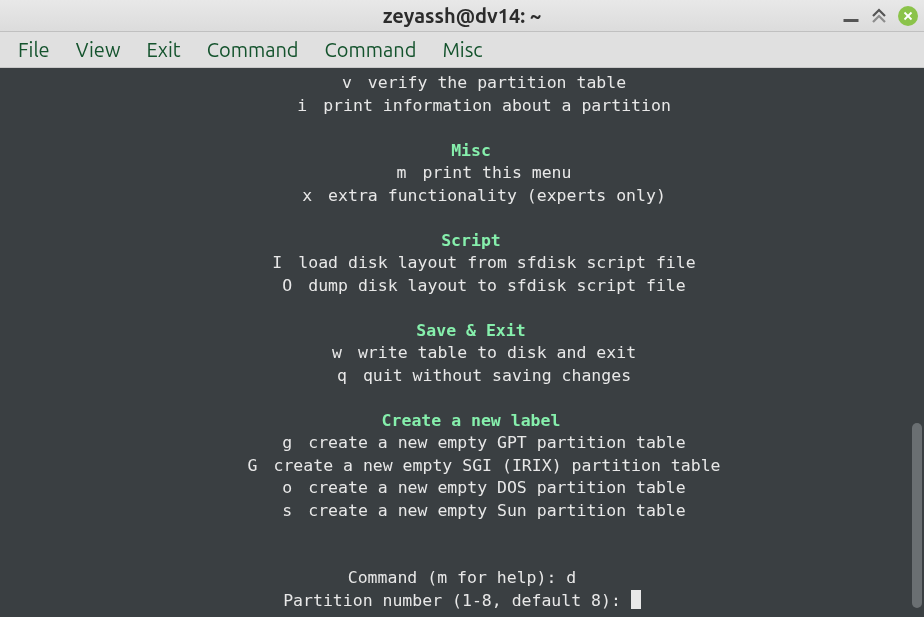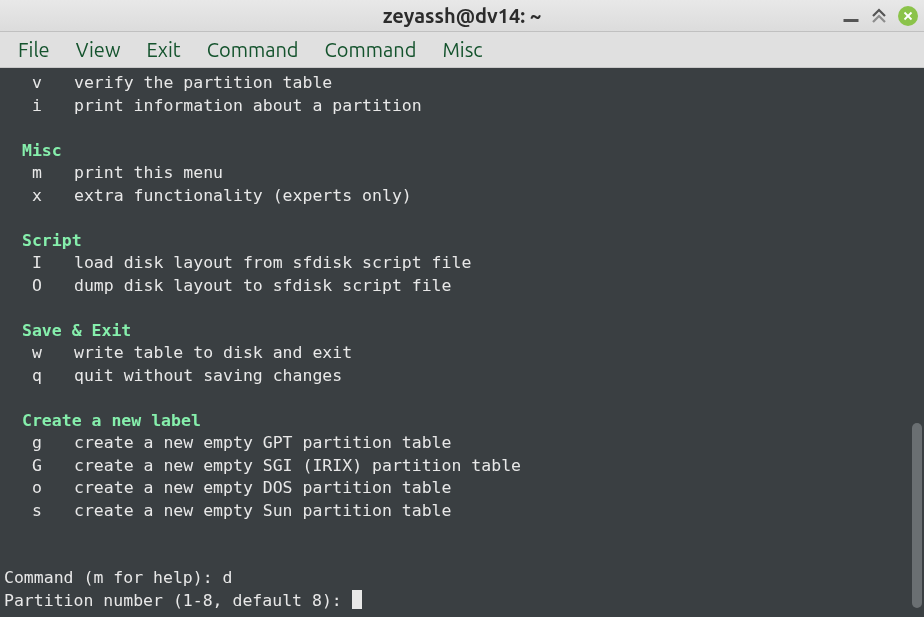--- a/index.html
+++ b/index.html
@@ -76,20 +76,21 @@
     .terminal {
       background: #3a3f42;
       height: calc(617px - 32px - 36px);
       padding: 4px 4px 4px 4px;
       font-family: "DejaVu Sans Mono", "Consolas", monospace;
       font-size: 16.5px;
       line-height: 22.5px;
       color: #e8e8e8;
       position: relative;
       overflow: hidden;
+      text-align: center;
     }
     .terminal-inner {
       white-space: pre;
     }
     .heading {
       font-weight: bold;
       color: #86efac;
     }
     .cursor {
       display: inline-block;

